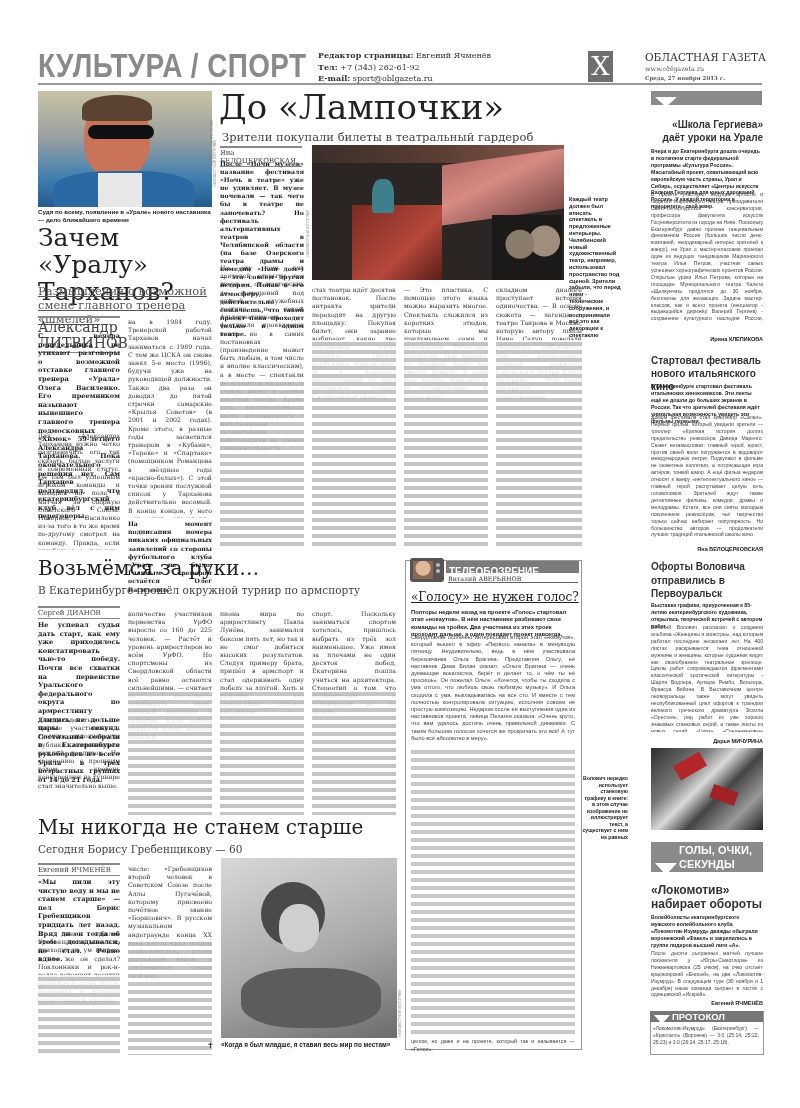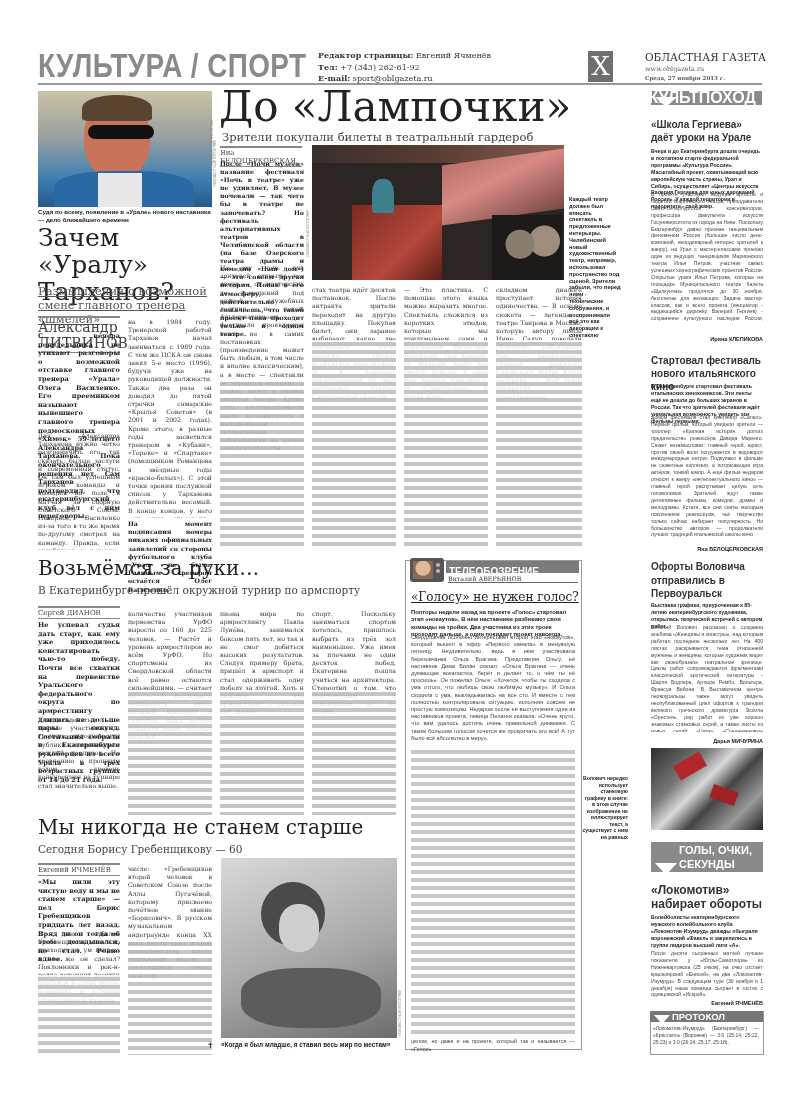--- a/index.html
+++ b/index.html
@@ -48,21 +48,21 @@
 <div class="abs sans" style="left:210px;top:120px;font-size:3.5px;color:#888;writing-mode:vertical-rl;transform:rotate(180deg);">НЕИЗВЕСТНЫЙ ФОТОГРАФ</div>
 <div class="abs caption" style="left:38px;top:208px;width:175px;">Судя по всему, появление в «Урале» нового наставника — дело ближайшего времени</div>
 <div class="abs serif" style="left:38px;top:224px;width:180px;font-size:25px;line-height:27px;color:#222;">Зачем «Уралу» Тарханов?</div>
 <div class="abs serif" style="left:38px;top:284px;width:178px;font-size:11.5px;line-height:14px;color:#555;text-decoration:underline;">Размышления о возможной смене главного тренера «шмелей»</div>
 <div class="abs byline" style="left:38px;top:316px;width:82px;">Александр ЛИТВИНОВ</div>
 <div class="abs body-text lead" style="left:38px;top:332px;width:82px;font-family:'DejaVu Serif',serif;">С вечера понедельника не утихают разговоры о возможной отставке главного тренера «Урала» Олега Василенко. Его преемником называют нынешнего главного тренера подмосковных «Химок» 59-летнего Александра Тарханова. Пока окончательного решения нет. Сам Тарханов подтвердил, что екатеринбургский клуб вёл с ним переговоры.</div>
 <div class="abs body-text" style="left:38px;top:432px;width:82px;height:118px;overflow:hidden;">Для Александра Тарханова нужно чётко разграничить его, так сказать, былые заслуги и современный статус. Он сам был успешным игроком команды и выходил на поле в матчах за сборную Советского Союза. Наверное, Василенко из-за того в то же время по-другому смотрел на команду. Правда, если углубиться в историю, то спортивных подвигов у Тарханова немало.</div>
 <div class="abs body-text" style="left:128px;top:318px;width:84px;height:200px;overflow:hidden;">на в 1984 году. Тренерской работой Тарханов начал заниматься с 1989 года. С тем же ЦСКА он снова занял 5-е место (1996), будучи уже на руководящей должности. Также два раза он доводил до пятой строчки самарские «Крылья Советов» (в 2001 и 2002 годах). Кроме этого, в разные годы засветился тренером в «Кубани», «Тереке» и «Спартаке» (помощником Романцева в звёздные годы «красно-белых»). С этой точки зрения послужной список у Тарханова действительно весомый. В конце концов, у него есть опыт «спасателя», сохранявшего клубы в премьер-лиге.</div>
 <div class="abs body-text" style="left:128px;top:520px;width:84px;font-weight:bold;color:#222;">На момент подписания номера никаких официальных заявлений со стороны футбольного клуба «Урал» не было. Главным тренером остаётся Олег Василенко.</div>
 
-<div class="abs serif" style="left:219px;top:88px;font-size:42px;line-height:38px;color:#222;">До «Лампочки»</div>
+<div class="abs serif" style="left:219px;top:88px;font-size:34px;line-height:38px;color:#222;">До «Лампочки»</div>
 <div class="abs serif" style="left:222px;top:130px;font-size:11.5px;color:#444;text-align:center;">Зрители покупали билеты в театральный гардероб</div>
 <div class="abs byline" style="left:220px;top:146px;width:82px;font-size:7px;">Яна БЕЛОЦЕРКОВСКАЯ</div>
 <div class="abs body-text lead" style="left:220px;top:160px;width:84px;font-size:6.2px;line-height:8.1px;">После «Ночи музеев» название фестиваля «Ночь в театре» уже не удивляет. В музее ночевали — так чего бы в театре не заночевать? Но фестиваль альтернативных театров в Челябинской области (на базе Озерского театра драмы и комедии «Наш дом») — это совсем другая история. Попав в его атмосферу, действительно сожалеешь, что такой проект пока проходит только в одном театре.</div>
 <div class="abs sans" style="left:213px;top:140px;font-size:3.5px;color:#888;writing-mode:vertical-rl;transform:rotate(180deg);">НЕИЗВЕСТНЫЙ ФОТОГРАФ</div>
 <div class="photo" style="left:312px;top:145px;width:252px;height:135px;background:#2b2623;">
   <div style="position:absolute;left:0;top:0;width:252px;height:18px;background:linear-gradient(90deg,#3a2f2a,#5a3d33,#8a5b50);"></div>
   <div style="position:absolute;left:40px;top:60px;width:90px;height:75px;background:linear-gradient(135deg,#7a2a22,#b5483a 60%,#5a1d18);"></div>
   <div style="position:absolute;left:60px;top:34px;width:22px;height:34px;border-radius:40% 40% 10% 10%;background:#3e7f8c;"></div>
   <div style="position:absolute;left:130px;top:12px;width:122px;height:60px;background:linear-gradient(160deg,#b8706a,#d88a84 40%,#7a4a46);transform:skewY(-8deg);"></div>
   <div style="position:absolute;left:180px;top:70px;width:70px;height:65px;background:radial-gradient(circle at 40% 45%,#8a7d6e 0 14px,transparent 15px),radial-gradient(circle at 75% 40%,#a08e7c 0 15px,transparent 16px),#1c1a18;"></div>
@@ -118,24 +118,24 @@
 <div class="abs serif" style="left:448px;top:575px;width:130px;font-size:6.3px;color:#333;border-bottom:1px solid #666;">Виталий АВЕРЬЯНОВ</div>
 <div class="abs serif" style="left:411px;top:590px;font-size:12px;color:#222;text-decoration:underline;">«Голосу» не нужен голос?</div>
 <div class="abs sans" style="left:411px;top:609px;width:164px;font-size:5.8px;line-height:7.4px;font-weight:bold;color:#222;">Полторы недели назад на проекте «Голос» стартовал этап «нокаутов». В нём наставники разбивают свои команды на тройки. Два участника из этих троек проходят дальше, а один покидает проект навсегда.</div>
 <div class="abs body-sans" style="left:411px;top:634px;width:164px;height:110px;overflow:hidden;font-size:5.6px;line-height:7.2px;">Свердловчан особенно интересовал второй этап «нокаутов», который вышел в эфир «Первого канала» в минувшую пятницу. Неудивительно, ведь в нём участвовала березовчанка Ольга Брагина. Представляя Ольгу, её наставник Дима Билан сказал: «Ольга Брагина — очень думающая вокалистка, берёт и делает то, о чём ты её просишь». Он пожелал Ольге: «Хочется, чтобы ты сходила с ума оттого, что любишь свою любимую музыку». И Ольга сходила с ума, выкладывалась на все сто. И вместе с тем полностью контролировала ситуацию, исполняя совсем не простую композицию. Недаром после её выступления один из наставников проекта, певица Пелагея сказала: «Очень круто, что вам удалось достичь очень правильной динамики. С таким большим голосом хочется же прокричать это всё! А тут было всё абсолютно в меру».</div>
 <div class="lines" style="left:411px;top:748px;width:164px;height:288px;opacity:0.8;"></div>
 <div class="abs body-sans" style="left:411px;top:1037px;width:164px;font-size:5.4px;">целом, но даже и на проекте, который так и называется — «Голос».</div>
 
 <div class="abs caption" style="left:582px;top:775px;width:46px;font-size:5.2px;line-height:6.5px;text-align:right;">Волович нередко использует станковую графику в книге: в этом случае изображение не иллюстрирует текст, а существует с ним на равных</div>
 
 <div class="banner" style="left:651px;top:91px;width:111px;height:14px;">
-  <span style="position:absolute;right:6px;top:0;font-size:16px;line-height:14px;">КУЛЬТПОХОД</span>
+  <span style="position:absolute;right:6px;top:12px;font-size:11px;line-height:14px;">КУЛЬТПОХОД</span>
 </div>
 <div class="tri" style="left:655px;top:97px;border-left-width:11px;border-right-width:11px;border-top-width:10px;"></div>
-<div class="abs side-head" style="left:651px;top:118px;width:112px;font-size:10px;line-height:13px;">«Школа Гергиева» даёт уроки на Урале</div>
+<div class="abs side-head" style="left:651px;top:118px;width:112px;font-size:10px;line-height:13px;text-align:right;">«Школа Гергиева» даёт уроки на Урале</div>
 <div class="abs sans" style="left:651px;top:148px;width:112px;font-size:5.2px;line-height:6.9px;font-weight:bold;color:#222;">Вчера и до Екатеринбурга дошла очередь в поэтапном старте федеральной программы «Культура России». Масштабный проект, охватывающий всю европейскую часть страны, Урал и Сибирь, осуществляет «Центры искусств Валерия Гергиева для юных дарований России». У каждой территории в приоритете - свой жанр.</div>
 <div class="abs body-sans" style="left:651px;top:191px;width:112px;height:132px;overflow:hidden;font-size:5.1px;line-height:6.9px;">В проекте участвуют ведущие артисты и педагоги Мариинского театра, преподаватели Санкт-Петербургской консерватории, профессора факультета искусств Госуниверситета из города на Неве. Поскольку Екатеринбург давно признан танцевальным феноменом России (большое число денс-компаний, неординарный интерес зрителей к жанру), на Урал с мастер-классами приехал один из ведущих танцовщиков Мариинского театра Илья Петров, участник самых успешных хореографических проектов России. Открытые уроки Ильи Петрова, которые на площадке Муниципального театра балета «Щелкунчик» продлятся до 30 ноября, бесплатны для желающих. Задача мастер-классов, как и всего проекта (инициатор - выдающийся дирижёр Валерий Гергиев) - сохранение культурного наследия России, развитие в регионах системы образования в сфере культуры и искусства, выявление и поддержка молодых дарований.</div>
 <div class="abs sans" style="left:651px;top:336px;width:112px;text-align:right;font-size:5.5px;font-weight:bold;color:#222;">Ирина КЛЕПИКОВА</div>
 
 <div class="abs side-head" style="left:651px;top:354px;width:112px;font-size:10px;line-height:13px;">Стартовал фестиваль нового итальянского кино</div>
 <div class="abs sans" style="left:651px;top:383px;width:112px;font-size:5.2px;line-height:6.9px;font-weight:bold;color:#222;">В Екатеринбурге стартовал фестиваль итальянских кинокомиксов. Эти ленты ещё не дошли до больших экранов в России. Так что зрителей фестиваля ждёт уникальная возможность увидеть эти фильмы первыми.</div>
 <div class="abs body-sans" style="left:651px;top:414px;width:112px;height:124px;overflow:hidden;font-size:5.1px;line-height:6.9px;">Домом фестиваля стал кинотеатр «Салют». Первый фильм, который увидели зрители — триллер «Краткая история долгих предательств» режиссёра Давида Маренго. Сюжет незамысловат: главный герой, юрист, против своей воли погружается в водоворот международных интриг. Подкупают в фильме не сюжетные коллизии, а потрясающая игра актёров, тонкий юмор. А ещё фильм недаром относят к жанру «интеллектуального кино» — главный герой распутывает целую сеть головоломок. Зрителей ждут также детективные фильмы, комедии, драмы и мелодрамы. Кстати, все они сняты молодым поколением режиссёров, чьё творчество только сейчас набирает популярность. Но большинство авторов — продолжатели лучших традиций итальянской школы кино.</div>
 <div class="abs sans" style="left:651px;top:546px;width:112px;text-align:right;font-size:5.5px;font-weight:bold;color:#222;">Яна БЕЛОЦЕРКОВСКАЯ</div>
 
 <div class="abs side-head" style="left:651px;top:560px;width:112px;font-size:10px;line-height:13.5px;">Офорты Воловича отправились в Первоуральск</div>

